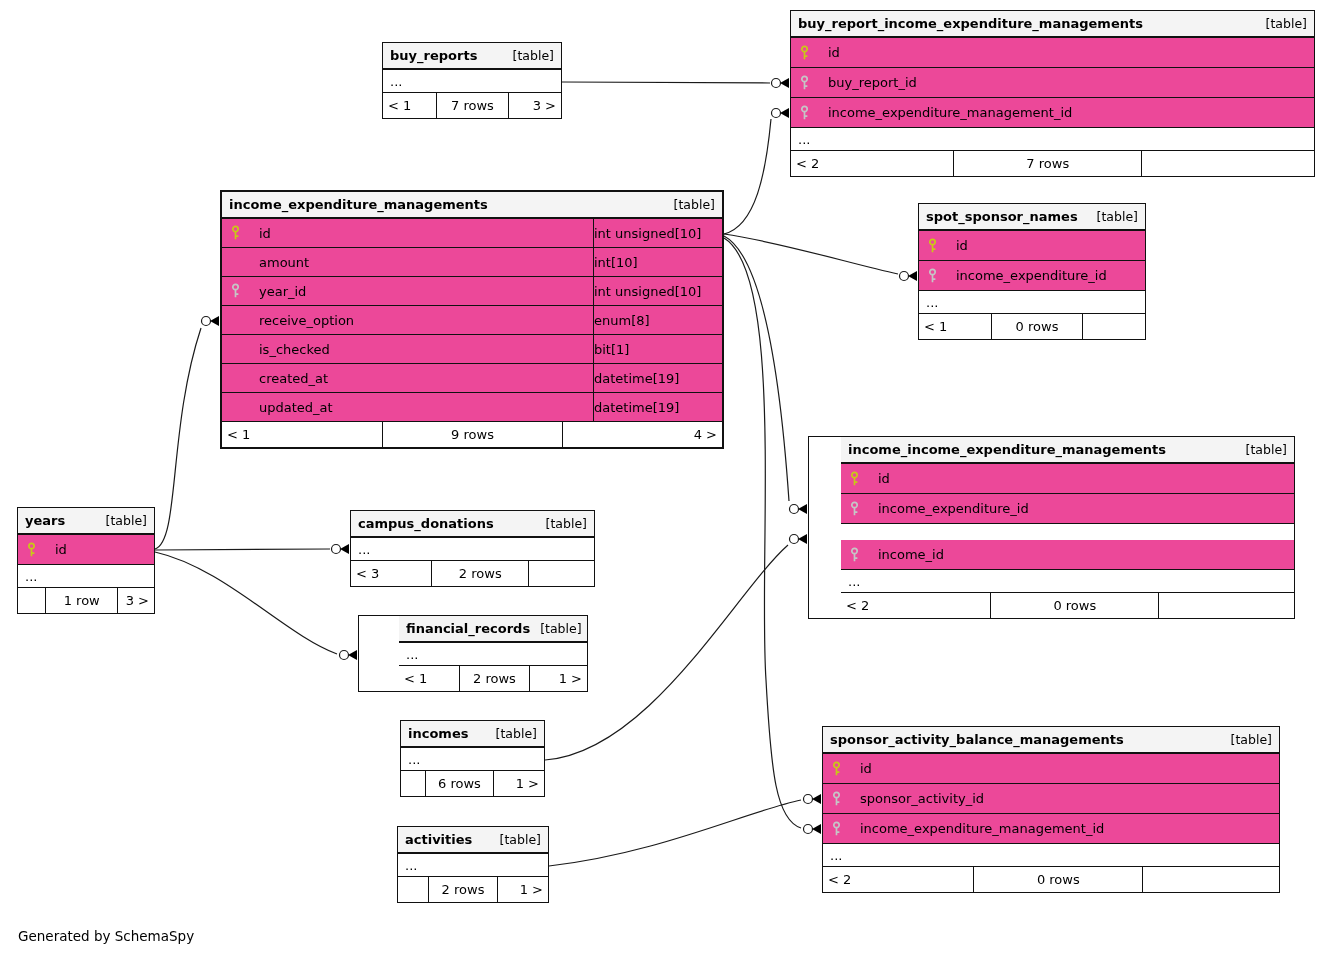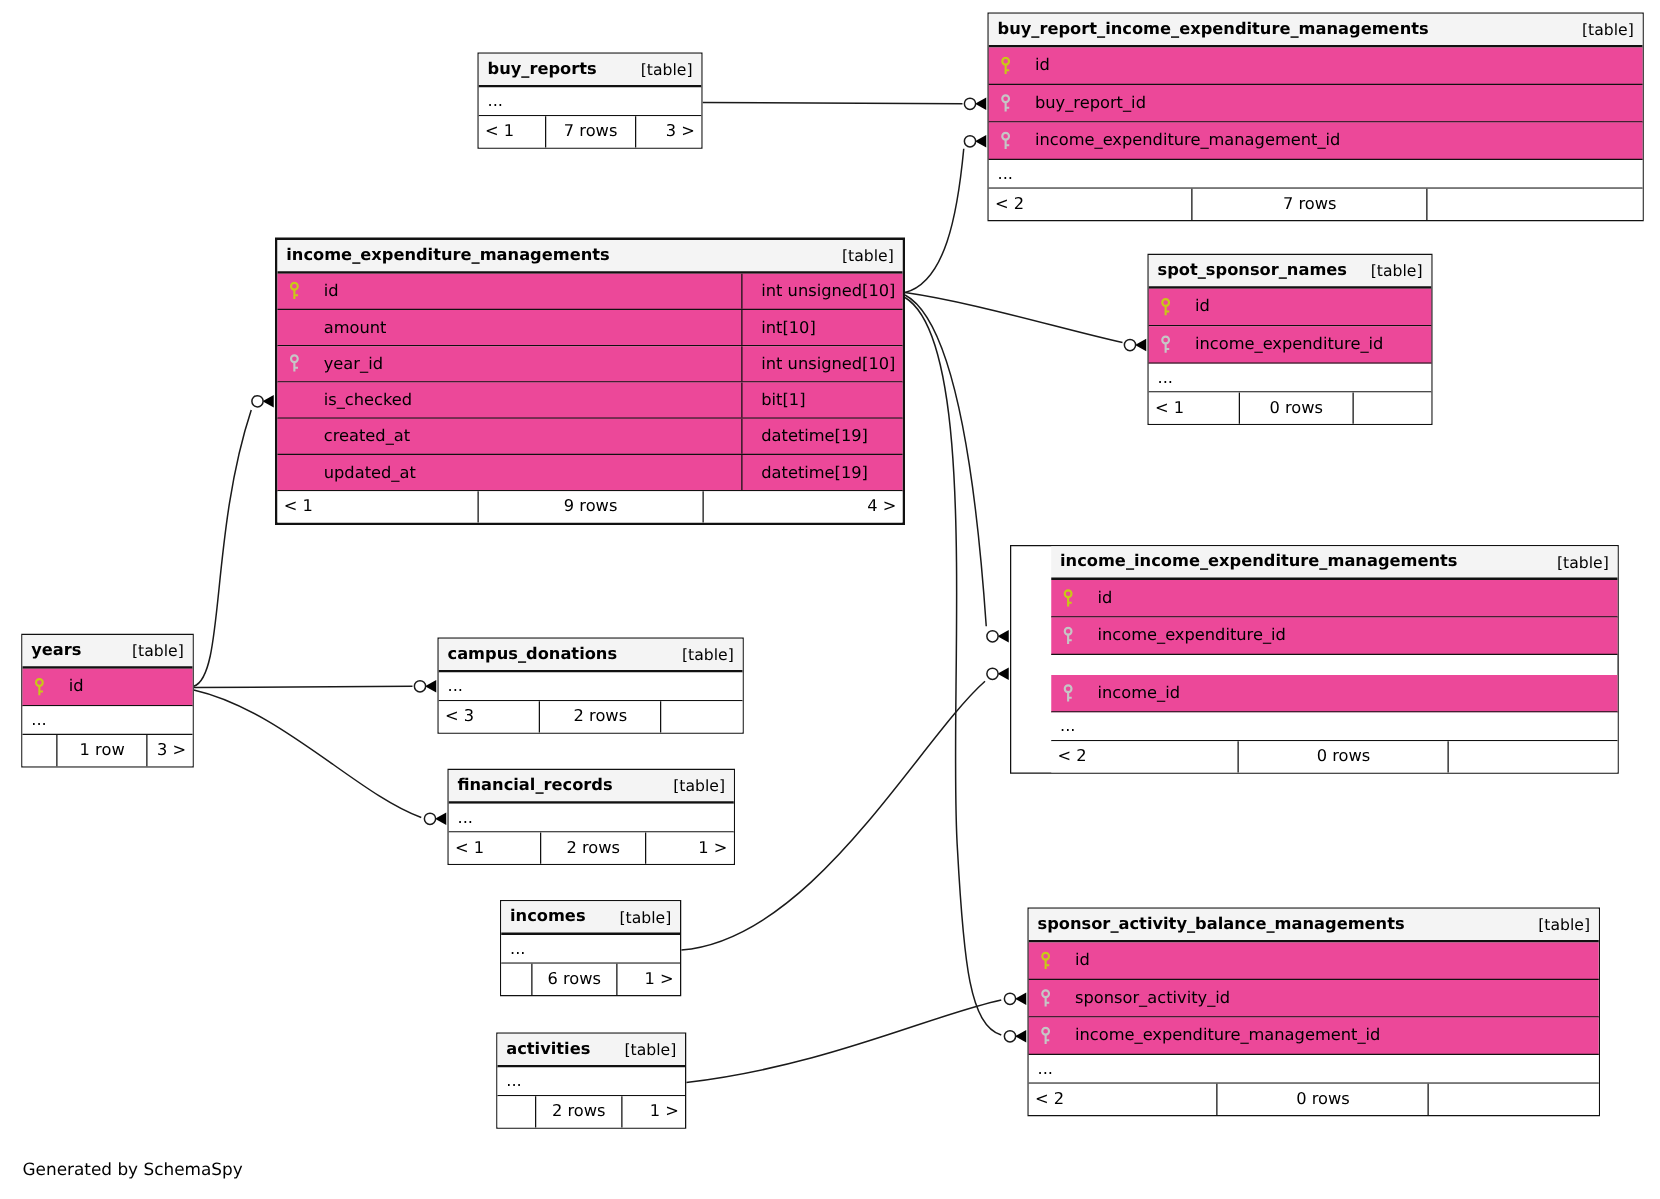--- a/index.html
+++ b/index.html
@@ -21,21 +21,21 @@
   .t-name{font-weight:bold;font-size:13px;letter-spacing:0;}
   .t-tag{font-size:12.5px;margin-left:10px;}
   .c-row{
     display:flex;align-items:center;border-bottom:1px solid #111;
     box-sizing:border-box;padding-left:8px;white-space:nowrap;background:#ec4899;
   }
   .key-slot{width:16px;margin-right:13px;display:flex;align-items:center;flex:0 0 auto;}
   .c-name{font-size:13px;}
   .c-type{
     margin-left:auto;align-self:stretch;display:flex;align-items:center;
-    border-left:1px solid #111;box-sizing:border-box;padding-left:15px;flex:0 0 auto;
+    border-left:1px solid #111;box-sizing:border-box;padding-left:0;flex:0 0 auto;
   }
   .ell-row{
     border-bottom:1px solid #111;box-sizing:border-box;height:23px;
     display:flex;align-items:center;padding-left:7px;background:#fff;
   }
   .e-footer{display:flex;height:25px;box-sizing:border-box;background:#fff;}
   .f-cell{
     display:flex;align-items:center;box-sizing:border-box;padding:0 5px;overflow:hidden;
   }
   .f-cell + .f-cell{border-left:1px solid #111;}
@@ -195,20 +195,25 @@
             <svg width="11" height="16" viewBox="0 0 11 16">
               <circle cx="5.5" cy="4" r="2.7" fill="none" stroke="#c6c6c6" stroke-width="1.7"></circle>
               <path d="M5.5 6.7 L5.5 14.2 M5.5 11.2 L8.4 11.2" fill="none" stroke="#c6c6c6" stroke-width="1.7"></path>
             </svg>
           </span>
           <span class="c-name">year_id</span>
           <span class="c-type" style="width: 129px;">int unsigned[10]</span>
         </div>
         <div class="c-row" style="height: 29px;">
           <span class="key-slot"></span>
+          <span class="c-name">receive_option</span>
+          <span class="c-type" style="width: 129px;">enum[8]</span>
+        </div>
+        <div class="c-row" style="height: 29px;">
+          <span class="key-slot"></span>
           <span class="c-name">is_checked</span>
           <span class="c-type" style="width: 129px;">bit[1]</span>
         </div>
         <div class="c-row" style="height: 29px;">
           <span class="key-slot"></span>
           <span class="c-name">created_at</span>
           <span class="c-type" style="width: 129px;">datetime[19]</span>
         </div>
         <div class="c-row" style="height: 29px;">
           <span class="key-slot"></span>
@@ -354,21 +359,21 @@
             <span>&lt; 3</span>
           </span>
           <span class="f-cell f-mid" style="width: 40%;">
             <span>2 rows</span>
           </span>
           <span class="f-cell f-right" style="width: 27%;">
             <span></span>
           </span>
         </div>
       </div>
-      <div class="entity" style="left: 358px; top: 615px; width: 230px;">
+      <div class="entity" style="left: 358px; top: 615px; width: 230px; padding-left: 40px;">
         <div class="e-title">
           <span class="t-name">financial_records</span>
           <span class="t-tag">[table]</span>
         </div>
         <div class="ell-row">
           <span>...</span>
         </div>
         <div class="e-footer">
           <span class="f-cell f-left" style="width: 32%;">
             <span>&lt; 1</span>

